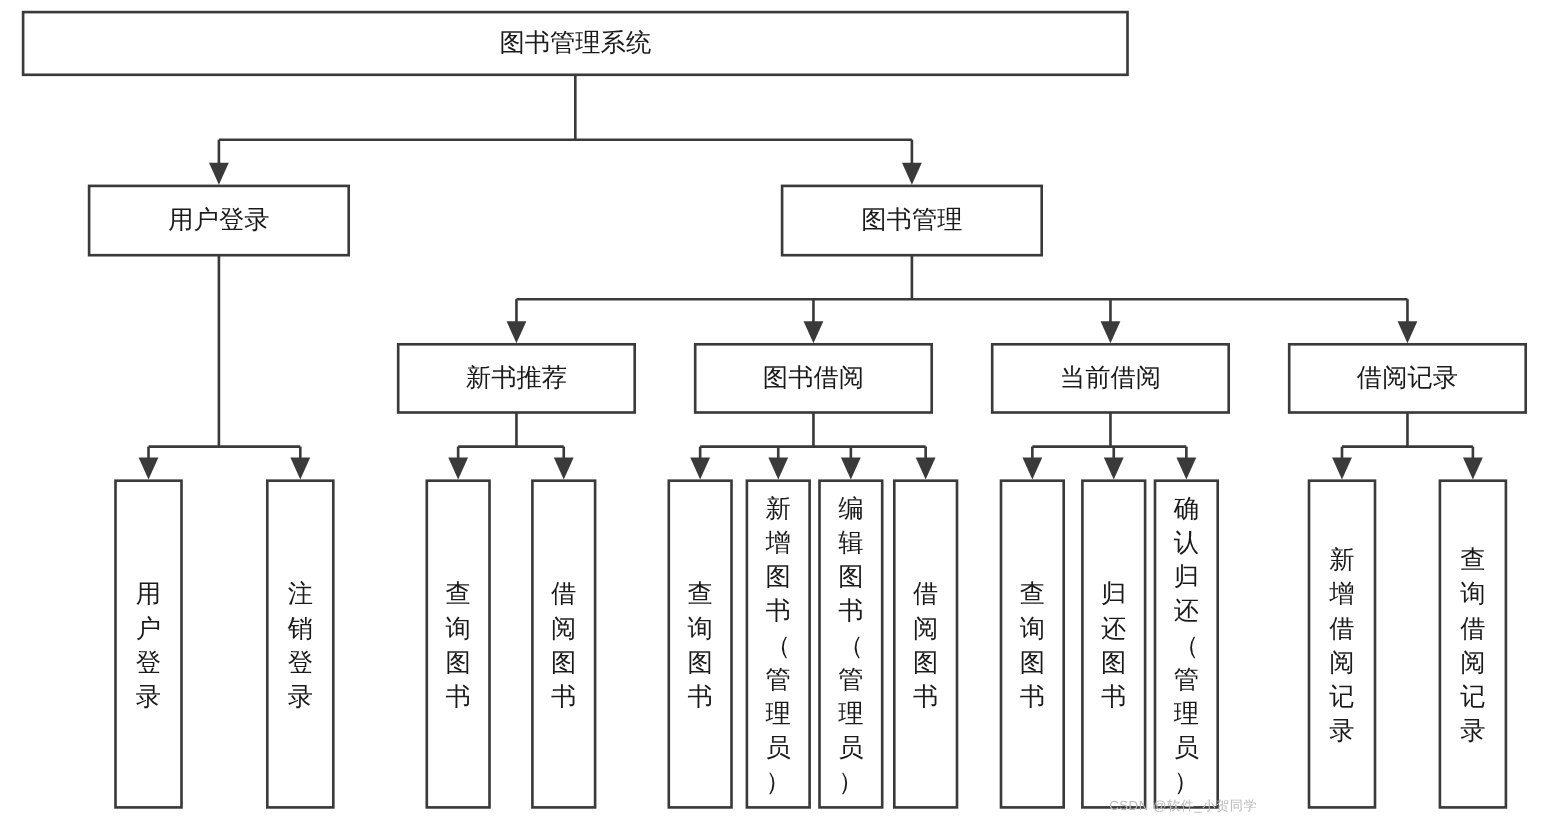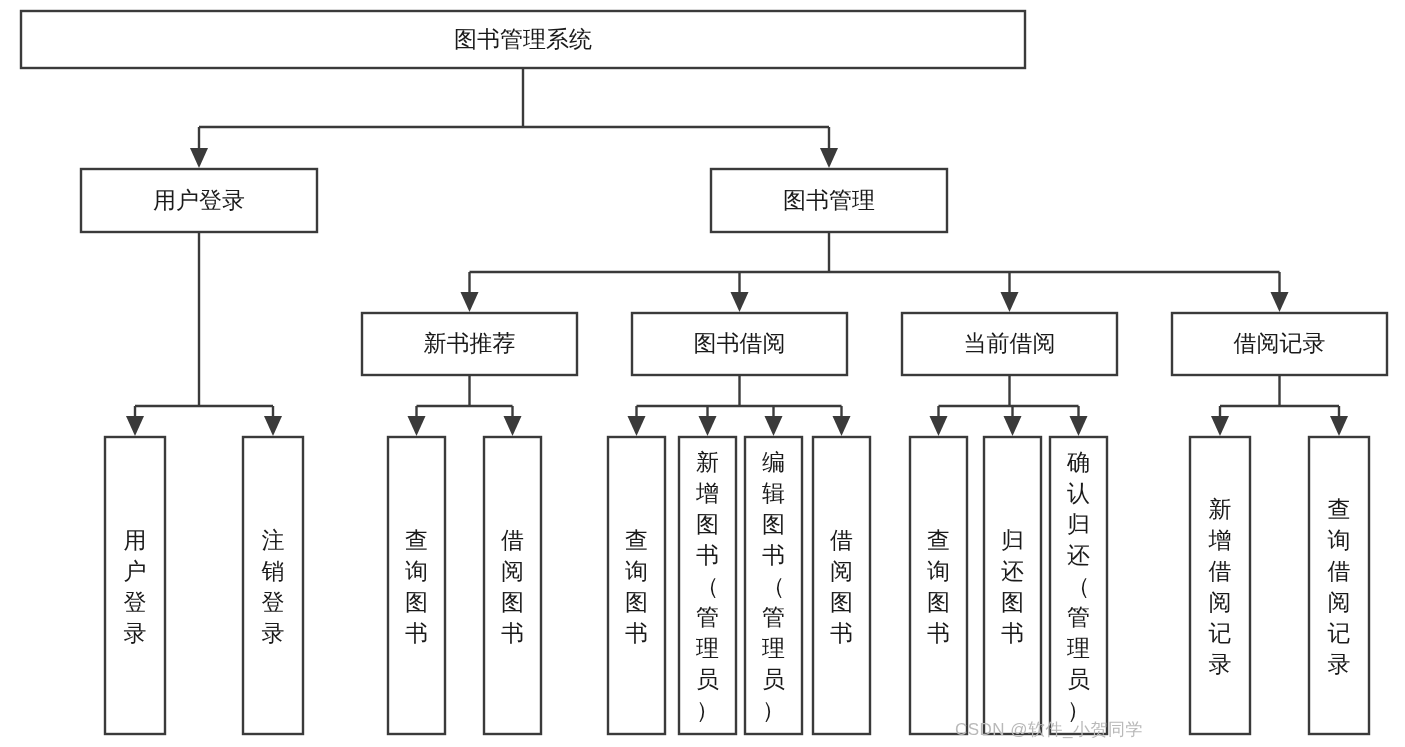--- a/index.html
+++ b/index.html
@@ -53,21 +53,21 @@
   }
   .edge-arrow {
     fill: #3a3a3a;
     stroke: none;
   }
   .watermark {
     position: absolute;
     right: 10px;
     bottom: 6px;
     font-family: "Liberation Sans", "DejaVu Sans", sans-serif;
-    font-size: 17px;
+    font-size: 12px;
     color: #b9b9b9;
     letter-spacing: 0.5px;
     white-space: nowrap;
     user-select: none;
   }
 </style>
 </head>
 <body>
 
 <div id="diagram-root">

